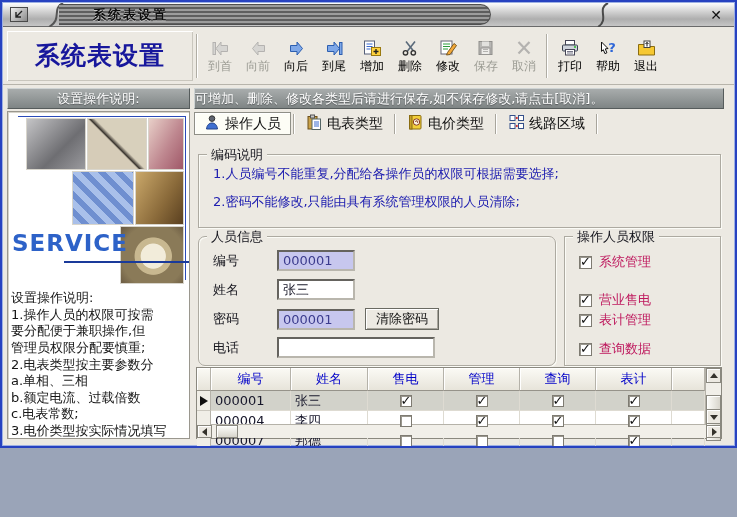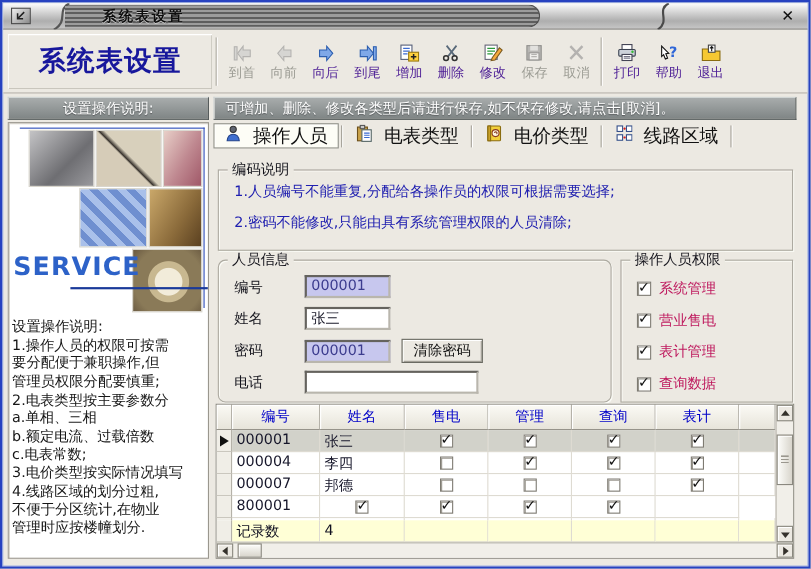--- a/index.html
+++ b/index.html
@@ -1,18 +1,18 @@
 <!DOCTYPE html>
 <html><head>
 <meta charset="utf-8">
 <style>
   * { box-sizing: border-box; margin: 0; padding: 0; }
   html,body { background:#9aa4b8; }
   body { font-family:"DejaVu Sans","Liberation Sans",sans-serif; }
-  .window{ position:relative; width:737px; height:517px; background:#ece9e2;
+  .window{ position:relative; width:737px; height:448px; background:#ece9e2;
     border:2px solid #2742c0; box-shadow: inset 0 0 0 1px #9db0e4; overflow:hidden; }
 
   
   .titlebar{ position:absolute; left:1px; top:1px; right:1px; height:24px;
     background:linear-gradient(#fdfdfd,#cfcfcf 40%,#aeaeae 70%,#c6c6c6);
     border-bottom:1px solid #6a6a6a; }
   .win-logo{ position:absolute; left:7px; top:4px; width:18px; height:15px;
     background:linear-gradient(135deg,#efefef,#8a8a8a); border:1px solid #4a4a4a;
     display:flex; align-items:center; justify-content:center; }
   .win-logo svg{ display:block; }
@@ -30,34 +30,34 @@
   
   .toolbar{ position:absolute; left:1px; top:25px; right:1px; height:58px;
     background:#ece9e2; border-bottom:1px solid #b7b4ab; display:flex; align-items:center; }
   .app-title{ width:186px; height:50px; margin-left:4px; display:flex; align-items:center; justify-content:center;
     box-shadow: inset 1px 1px 0 #ffffff, inset -1px -1px 0 #c9c6bd;
     font-size:25px; font-weight:bold; color:#17179c; letter-spacing:1px; white-space:nowrap; }
   .tb-sep{ width:2px; height:44px; margin:0 3px; border-left:1px solid #b0ada4; border-right:1px solid #fff; }
   .tbtn{ width:38px; height:50px; display:flex; flex-direction:column; align-items:center;
     justify-content:center; gap:1px; cursor:default; }
   .ticon{ height:20px; display:flex; align-items:flex-end; justify-content:center; }
-  .tlabel{ font-size:12px; color:#4c1d95; white-space:nowrap; }
+  .tlabel{ font-size:12px; color:#000000; white-space:nowrap; }
   .tbtn.disabled .tlabel{ color:#9c9c94; }
   .tbtn.disabled .ticon{ filter:grayscale(1); opacity:.6; }
   .arr{ fill:#7fa8e8; stroke:#2d5fb0; stroke-width:1; }
   .tbtn.disabled .arr{ fill:#c9c9c9; stroke:#8f8f8f; }
 
   
   .bar{ position:absolute; height:21px; background:linear-gradient(#a8acac,#7f8585);
     border-top:1px solid #cfd4d4; border-left:1px solid #cfd4d4;
     border-bottom:1px solid #565c5c; border-right:1px solid #565c5c;
     color:#ffffff; font-size:13px; display:flex; align-items:center; justify-content:center;
     text-shadow:0 1px 1px #55585a; }
   .bar-side{ left:5px; top:86px; width:183px; }
-  .bar-notice{ left:192px; top:86px; right:11px; justify-content:flex-start; padding-left:10px; }
+  .bar-notice{ left:192px; top:86px; right:11px; justify-content:flex-start; }
 
   
   .side-panel{ position:absolute; left:5px; top:109px; width:183px; bottom:7px;
     background:#ffffff; border:1px solid #9a978e;
     box-shadow: inset 1px 1px 0 #d6d3ca; overflow:hidden; }
   .collage{ position:relative; height:176px;text-decoration:underline; }
   .deco-h{ position:absolute; left:10px; right:3px; top:4px; height:1px; background:#2a4ab8; }
   .deco-v{ position:absolute; right:3px; top:4px; bottom:8px; width:1px; background:#2a4ab8; }
   .tile{ position:absolute; border:1px solid #d8d5cc; }
   .tile1{ left:18px; top:6px;  width:60px; height:52px; background:linear-gradient(135deg,#c4c4c6,#6e6e72 60%,#9a9a9e); }
@@ -70,22 +70,22 @@
   .tile6{ left:112px; top:114px; width:64px; height:58px;
     background:radial-gradient(circle at 52% 52%,#f2ecda 0 28%,#c8b890 30% 42%,#8a7a58 44% 72%,#685840); }
   .service{ position:absolute; left:4px; top:118px; font-size:23px; font-weight:bold;
     color:#2d62c8; letter-spacing:1px; }
   .service-line{ position:absolute; left:56px; top:149px; right:0; height:2px; background:#1a3a9a; }
   .side-text{ padding:2px 2px 0 3px; font-size:13px; line-height:1.28; color:#161616; white-space:pre-line; }
 
   
   .tabbar{ position:absolute; left:192px; top:108px; right:11px; height:27px;
     display:flex; align-items:center; }
-  .tab{ height:23px; display:flex; align-items:center; gap:10px; padding:0 9px;
-    font-size:17px; color:#111; cursor:default; }
+  .tab{ height:23px; display:flex; align-items:center; gap:5px; padding:0 9px;
+    font-size:14px; color:#111; cursor:default; }
   .tab.selected{ background:#fdfdf6; border:1px solid #8f8f87; box-shadow: inset 1px 1px 0 #fff; }
   .tab-sep{ width:2px; height:20px; border-left:1px solid #a8a59c; border-right:1px solid #fff; margin:0 2px; }
 
   .main{ position:absolute; left:192px; top:136px; right:11px; bottom:7px;margin-top:7px; }
   .group{ position:absolute; border:1px solid #adaaa1;
     box-shadow: inset 1px 1px 0 #fbfbf6, 1px 1px 0 #fbfbf6; }
   .group > .legend{ position:absolute; top:-8px; left:8px; background:#ece9e2;
     padding:0 4px; font-size:13px; color:#14141c; line-height:15px; }
 
   .g-coding{ left:4px; top:9px; right:3px; height:74px; }
@@ -406,21 +406,21 @@
         <input class="fld wide" value="" style="">
       </div>
     </div>
 
     <div class="group g-perms">
       <span class="legend">操作人员权限</span>
       <div class="perm-row" style="top:16px">
         <span class="cb checked"></span>
         <span class="perm-label">系统管理</span>
       </div>
-      <div class="perm-row" style="top:45px">
+      <div class="perm-row" style="top:54px">
         <span class="cb checked"></span>
         <span class="perm-label">营业售电</span>
       </div>
       <div class="perm-row" style="top:74px">
         <span class="cb checked"></span>
         <span class="perm-label">表计管理</span>
       </div>
       <div class="perm-row" style="top:103px">
         <span class="cb checked"></span>
         <span class="perm-label">查询数据</span>

